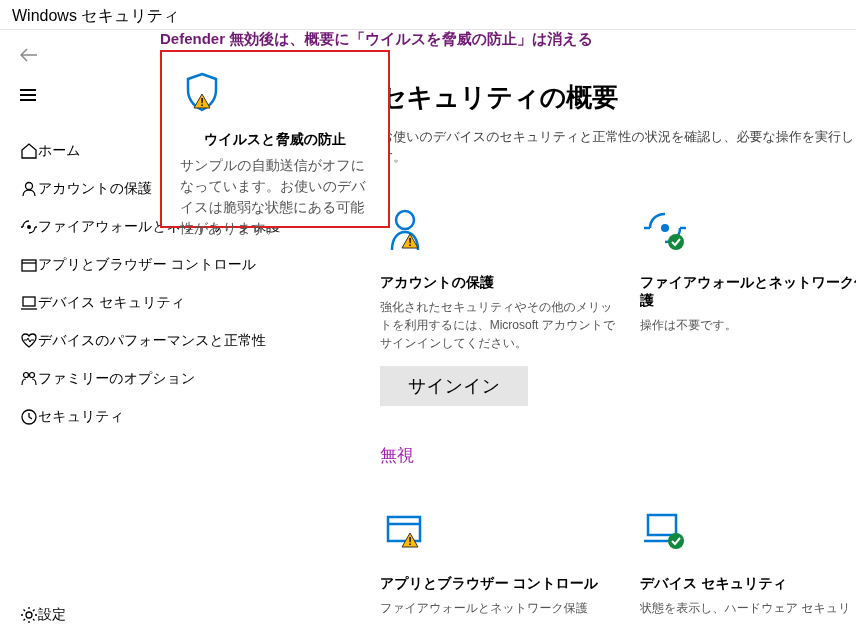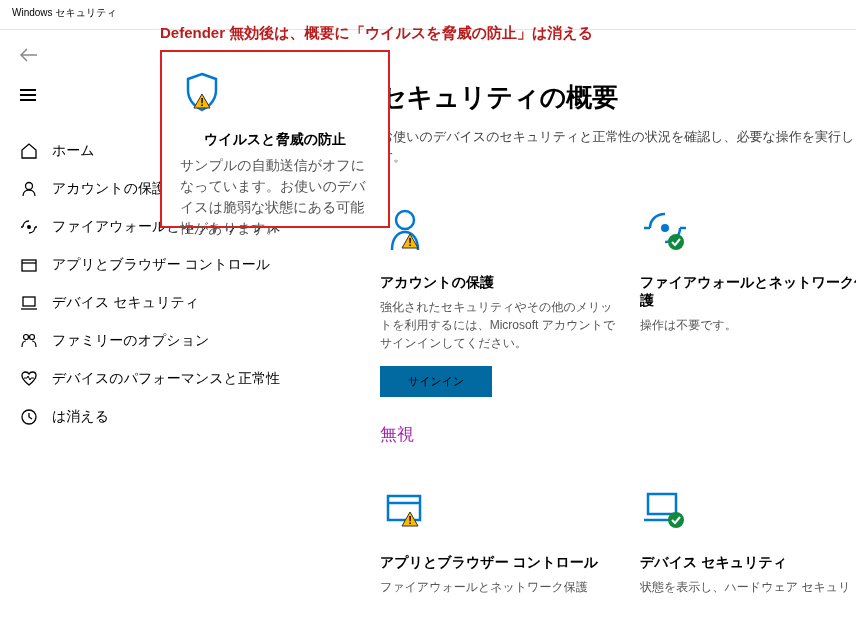--- a/index.html
+++ b/index.html
@@ -9,21 +9,21 @@
       width: 856px;
       height: 634px;
       overflow: hidden;
       font-size: 13px;
       color: #000;
     }
     .titlebar {
       height: 30px;
       padding: 6px 12px;
       border-bottom: 1px solid #e5e5e5;
-      font-size: 10px;
+      font-size: 16px;
     }
     .main {
       display: flex;
       height: calc(100% - 30px);
     }
     .sidebar {
       width: 300px;
       padding-top: 14px;
       display: flex;
       flex-direction: column;
@@ -40,21 +40,21 @@
     .hamburger-line {
       width: 16px;
       height: 2px;
       background: #000;
       margin: 3px 0;
     }
     .nav-item {
       display: flex;
       align-items: center;
       padding: 10px 20px;
-      gap: 14px;
+      gap: 0;
       cursor: pointer;
       font-size: 14px;
     }
     .nav-icon {
       width: 18px;
       height: 18px;
       flex-shrink: 0;
       display: flex;
       align-items: center;
       justify-content: center;
@@ -91,38 +91,38 @@
       font-weight: 600;
       margin-bottom: 6px;
     }
     .tile-desc {
       font-size: 12px;
       color: #555;
       line-height: 1.5;
       margin-bottom: 14px;
     }
     .tile-btn {
-      background: #0369a1;
+      background: #e5e5e5;
       border: none;
       padding: 8px 28px;
-      font-size: 11px;
+      font-size: 18px;
       cursor: pointer;
-      margin-bottom: 2px;
+      margin-bottom: 14px;
     }
     .tile-link {
       color: #a21caf;
       font-size: 17px;
       cursor: pointer;
       margin-top: 24px;
     }
     .annotation {
       position: absolute;
-      top: 24px;
+      top: 30px;
       left: 160px;
-      color: #b91c1c;
+      color: #701a75;
       font-weight: bold;
       font-size: 15px;
       z-index: 20;
     }
     .callout {
       position: absolute;
       top: 50px;
       left: 160px;
       width: 230px;
       height: 178px;
@@ -225,50 +225,59 @@
             <rect x="3" y="3" width="12" height="9" fill="none" stroke="#000" stroke-width="1.3"></rect>
             <line x1="1" y1="15" x2="17" y2="15" stroke="#000" stroke-width="1.3"></line>
           </svg>
       </span>
       <span>デバイス セキュリティ</span>
     </div>
 
     <div class="nav-item">
       <span class="nav-icon">
         <svg width="18" height="18" viewBox="0 0 18 18">
+            <path d="M9 15 C4 11 2 8 2 5.5 C2 3.5 3.5 2 5.5 2 C7 2 8.5 3 9 4 C9.5 3 11 2 12.5 2 C14.5 2 16 3.5 16 5.5 C16 8 14 11 9 15 Z" fill="none" stroke="#000" stroke-width="1.3"></path>
+            <path d="M4 8 L7 8 L8 6 L10 10 L11 8 L14 8" fill="none" stroke="#000" stroke-width="1"></path>
+          </svg>
+      </span>
+      <span>デバイスのパフォーマンスと正常性</span>
+    </div>
+
+    <div class="nav-item">
+      <span class="nav-icon">
+        <svg width="18" height="18" viewBox="0 0 18 18">
             <circle cx="6" cy="5" r="2.5" fill="none" stroke="#000" stroke-width="1.2"></circle>
             <circle cx="12" cy="5" r="2.5" fill="none" stroke="#000" stroke-width="1.2"></circle>
             <path d="M2 15 C2 11 4 9 6 9 M16 15 C16 11 14 9 12 9" fill="none" stroke="#000" stroke-width="1.2"></path>
           </svg>
       </span>
       <span>ファミリーのオプション</span>
     </div>
 
     <div class="nav-item">
       <span class="nav-icon">
         <svg width="18" height="18" viewBox="0 0 18 18">
-            <path d="M9 15 C4 11 2 8 2 5.5 C2 3.5 3.5 2 5.5 2 C7 2 8.5 3 9 4 C9.5 3 11 2 12.5 2 C14.5 2 16 3.5 16 5.5 C16 8 14 11 9 15 Z" fill="none" stroke="#000" stroke-width="1.3"></path>
-            <path d="M4 8 L7 8 L8 6 L10 10 L11 8 L14 8" fill="none" stroke="#000" stroke-width="1"></path>
-          </svg>
-      </span>
-      <span>デバイスのパフォーマンスと正常性</span>
-    </div>
-
-    <div class="nav-item">
-      <span class="nav-icon">
-        <svg width="18" height="18" viewBox="0 0 18 18">
             <circle cx="9" cy="9" r="7" fill="none" stroke="#000" stroke-width="1.3"></circle>
             <path d="M9 5 L9 9 L12 11" fill="none" stroke="#000" stroke-width="1.3"></path>
           </svg>
       </span>
-      <span>は消える</span>
+      <span>セキュリティ</span>
     </div>
 
     <div class="spacer"></div>
 
+    <div class="nav-item">
+      <span class="nav-icon">
+        <svg width="18" height="18" viewBox="0 0 18 18">
+            <circle cx="9" cy="9" r="3" fill="none" stroke="#000" stroke-width="1.3"></circle>
+            <path d="M9 1 L9 3 M9 15 L9 17 M1 9 L3 9 M15 9 L17 9 M3.5 3.5 L5 5 M13 13 L14.5 14.5 M3.5 14.5 L5 13 M13 5 L14.5 3.5" stroke="#000" stroke-width="1.3"></path>
+          </svg>
+      </span>
+      <span>設定</span>
+    </div>
   </div>
 
   <div class="content">
     <h1 class="page-title">セキュリティの概要</h1>
     <p class="page-desc">お使いのデバイスのセキュリティと正常性の状況を確認し、必要な操作を実行します。</p>
 
     <div class="tiles">
       <div class="tile">
         <div class="tile-icon">
           <svg width="50" height="50" viewBox="0 0 50 50">

